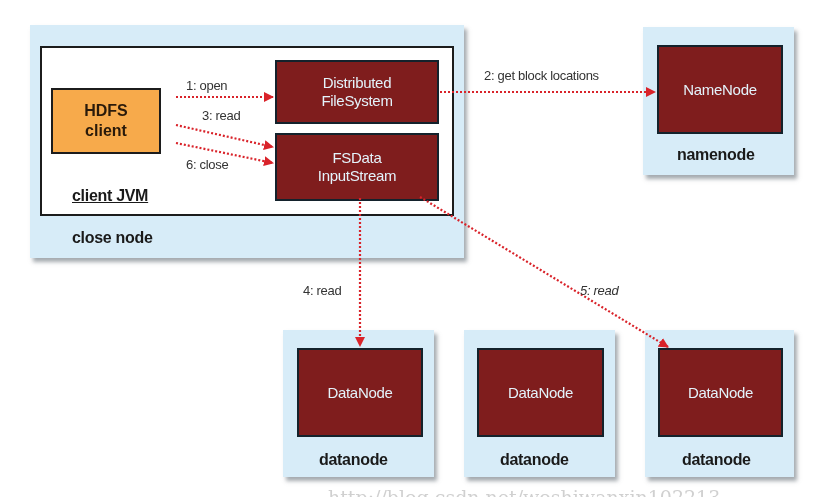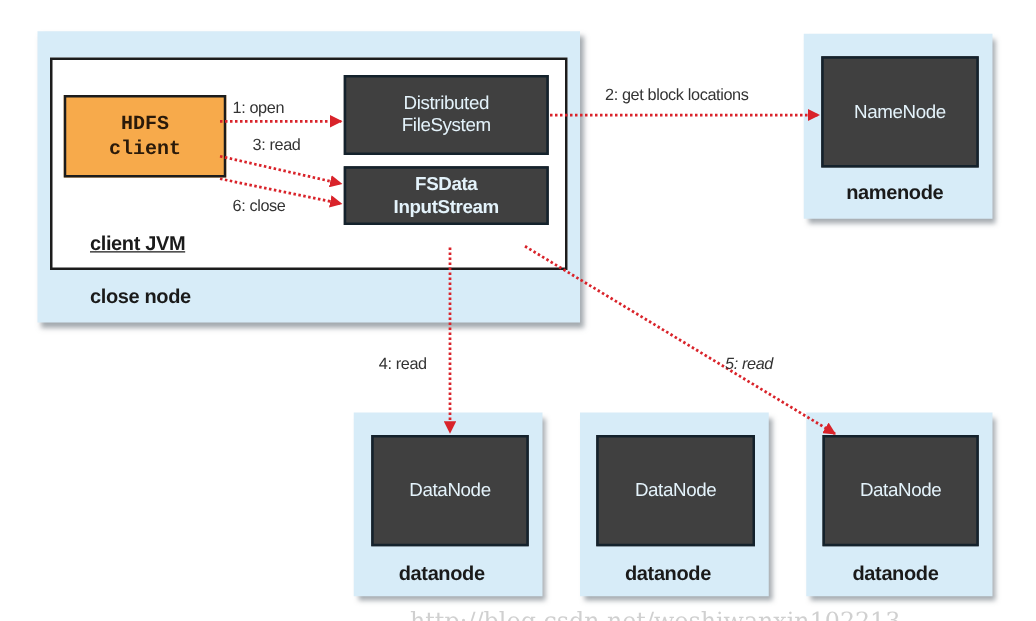--- a/index.html
+++ b/index.html
@@ -1,55 +1,55 @@
 <!DOCTYPE html>
 <html><head>
 <meta charset="utf-8">
 <style>
   html, body { margin: 0; padding: 0; background: #ffffff; }
   body { width: 829px; height: 497px; position: relative; overflow: hidden;
          font-family: "Liberation Sans", sans-serif; }
   .abs { position: absolute; box-sizing: border-box; }
   .node { background: #d7ecf8; box-shadow: 3px 4px 4px rgba(90,100,110,0.55); }
   .jvm { background: #ffffff; border: 2px solid #1c1c1c; }
-  .blue { background: #404040; border: 2px solid #14222c; color: #e4f3fb;
+  .blue { background: #7f1d1d; border: 2px solid #14222c; color: #e4f3fb;
           display: flex; align-items: center; justify-content: center; text-align: center;
           font-size: 15px; line-height: 18px; letter-spacing: -0.3px; }
   .orange { background: #f7aa4b; border: 2px solid #1c1c1c; color: #2a1a0a; font-weight: bold;
             display: flex; align-items: center; justify-content: center; text-align: center;
             font-size: 16px; line-height: 20px; }
   .lbl { color: #1a1a1a; font-weight: bold; font-size: 16px; letter-spacing: -0.3px; white-space: nowrap; }
   .edge-lbl { color: #333; font-size: 13px; white-space: nowrap; letter-spacing: -0.3px; }
   .stack { display: block; }
   svg.arrows { position: absolute; left: 0; top: 0; width: 829px; height: 497px; pointer-events: none; }
   .watermark { color: rgba(150,150,150,0.45); font-family: "DejaVu Serif", serif; font-size: 19px;
                white-space: nowrap; }
 </style>
 </head>
 <body>
 
 <div class="abs node" style="left:30px; top:25px; width:434px; height:233px;">
 </div>
 <div class="abs jvm" style="left:40px; top:46px; width:414px; height:170px;"></div>
 
-<div class="abs orange" style="left:51px; top:76px; width:130px; height:66px;font-family:Liberation Mono, monospace;">
+<div class="abs orange" style="left:51px; top:88px; width:110px; height:66px;">
   <div>
     <span class="stack">HDFS</span>
     <span class="stack">client</span>
   </div>
 </div>
 
 <div class="abs blue" style="left:275px; top:60px; width:164px; height:64px;">
   <div>
     <span class="stack">Distributed</span>
     <span class="stack">FileSystem</span>
   </div>
 </div>
 
-<div class="abs blue" style="left:275px; top:133px; width:164px; height:47px;font-weight:bold;">
+<div class="abs blue" style="left:275px; top:133px; width:164px; height:68px;">
   <div>
     <span class="stack">FSData</span>
     <span class="stack">InputStream</span>
   </div>
 </div>
 
 <div class="abs lbl" style="left:72px; top:187px;text-decoration:underline;">client JVM</div>
 <div class="abs lbl" style="left:72px; top:229px;">close node</div>
 
 <div class="abs node" style="left:643px; top:27px; width:151px; height:148px;"></div>

